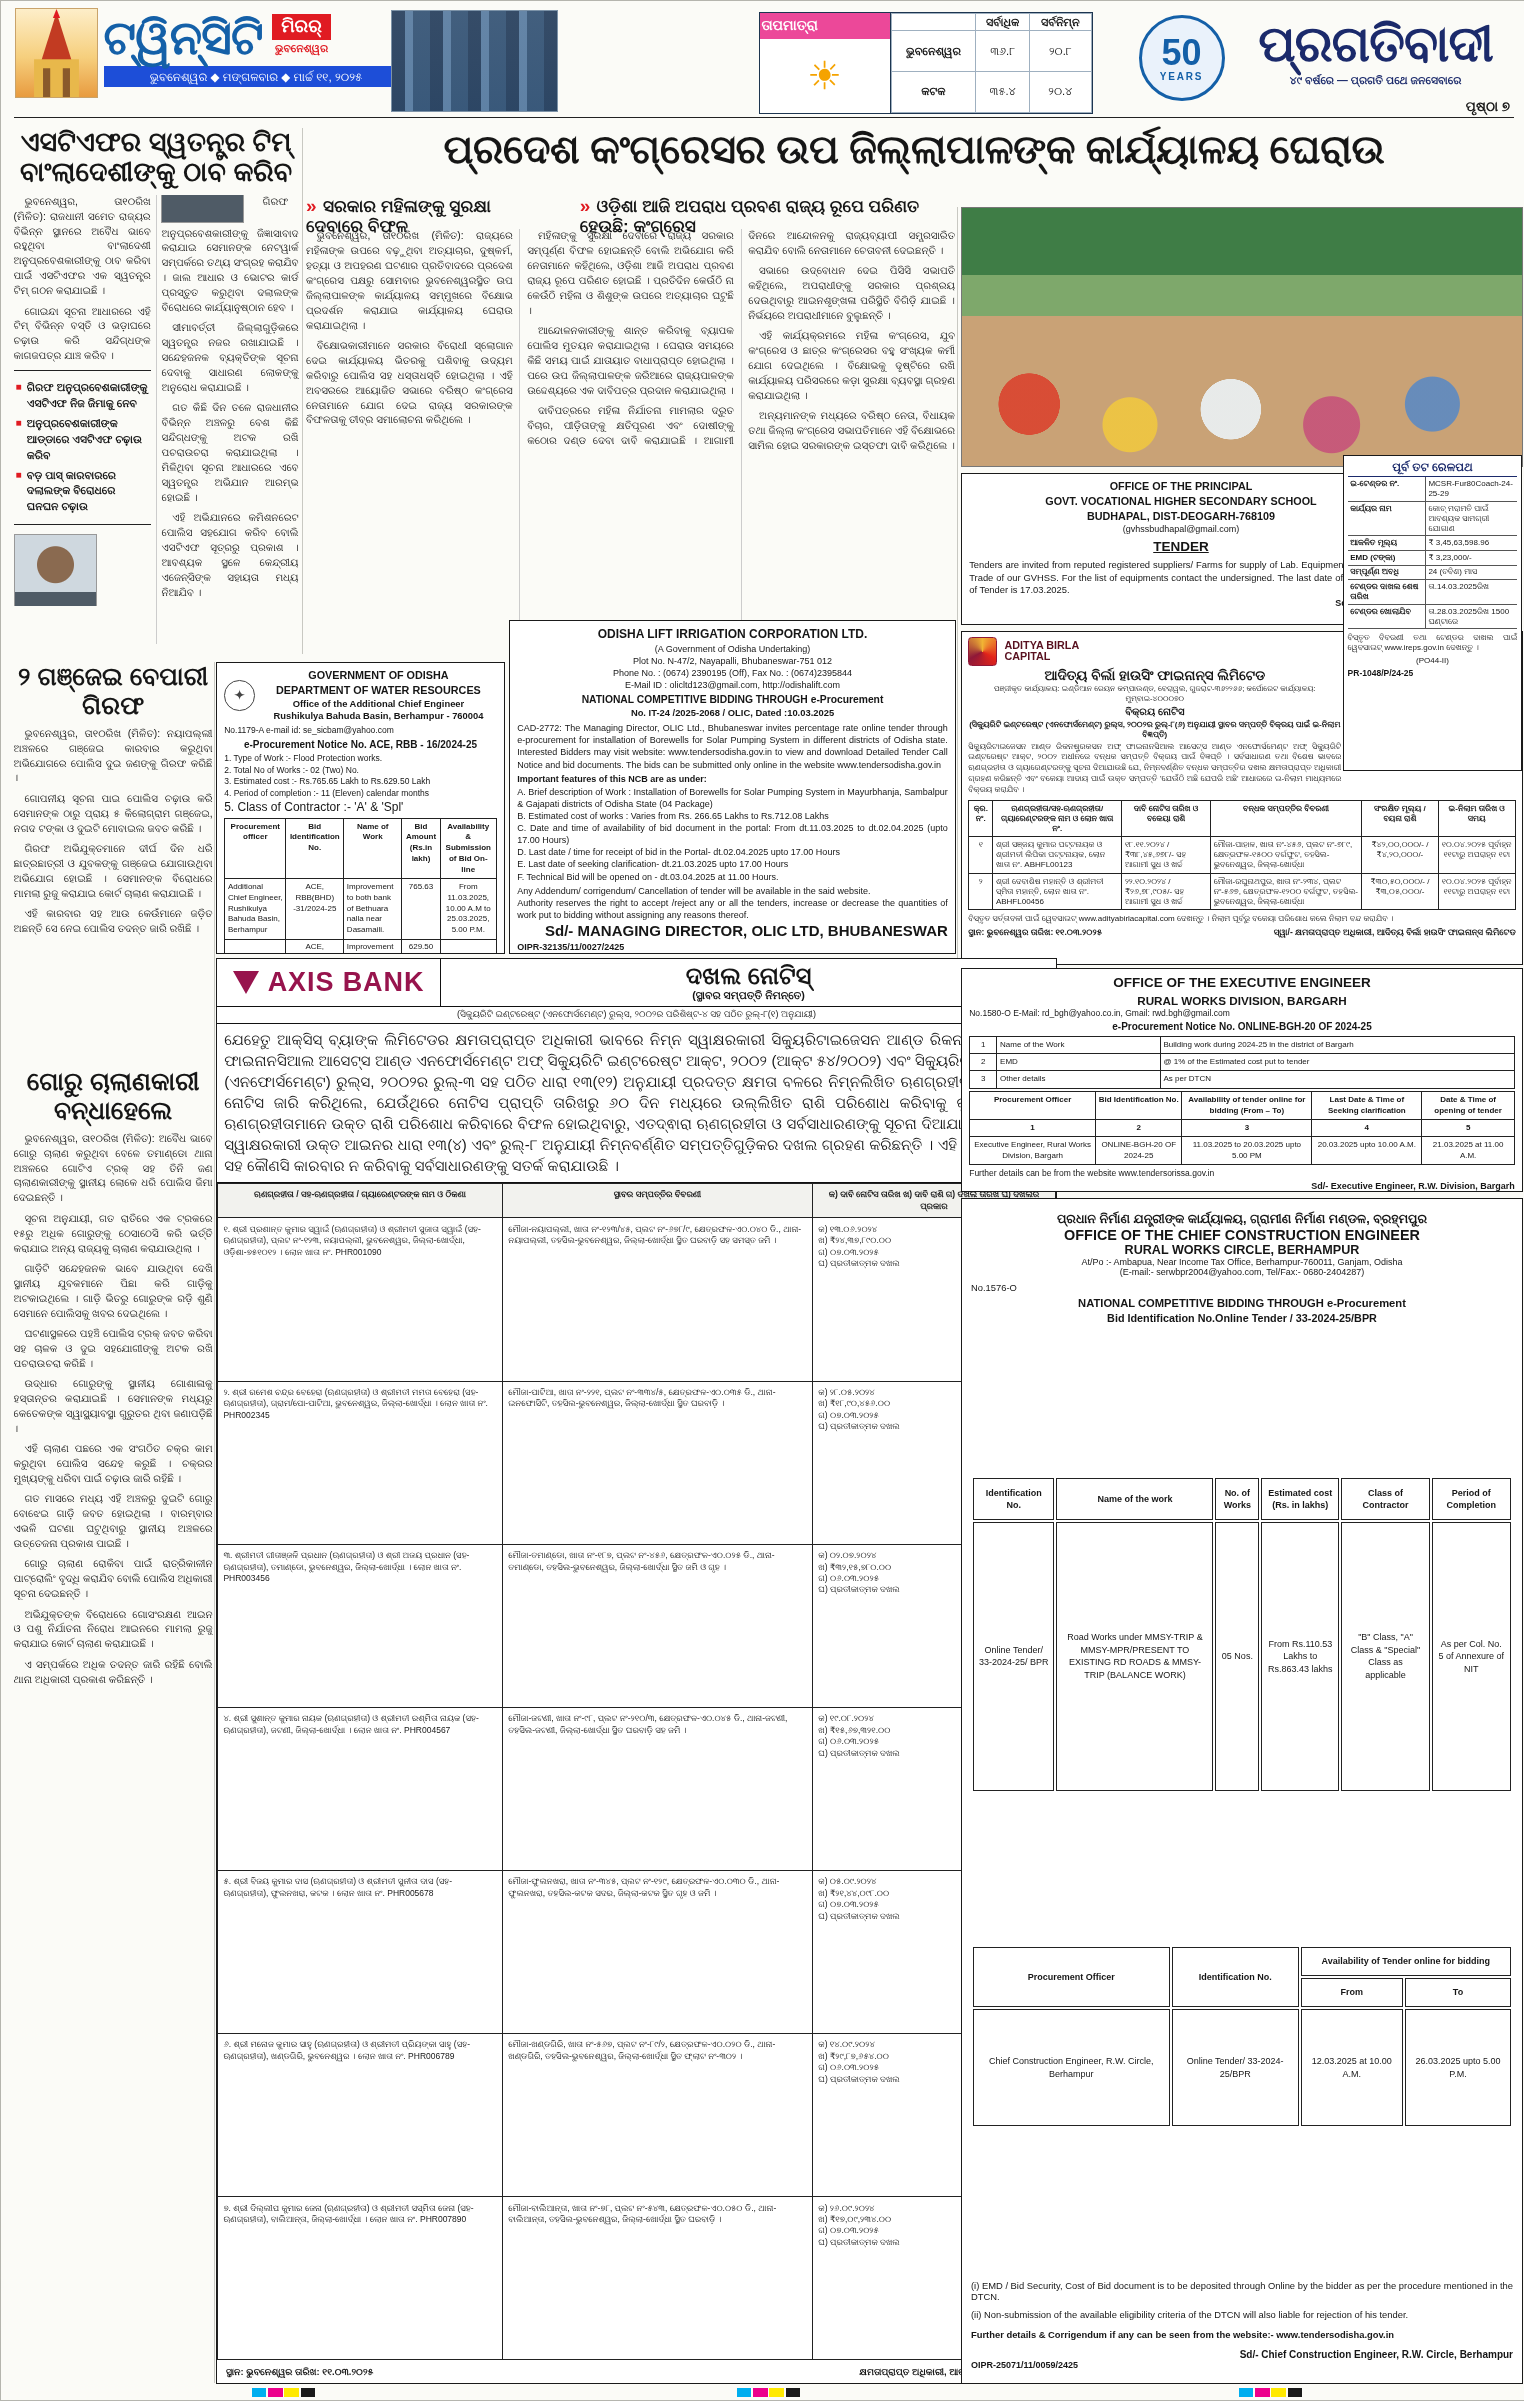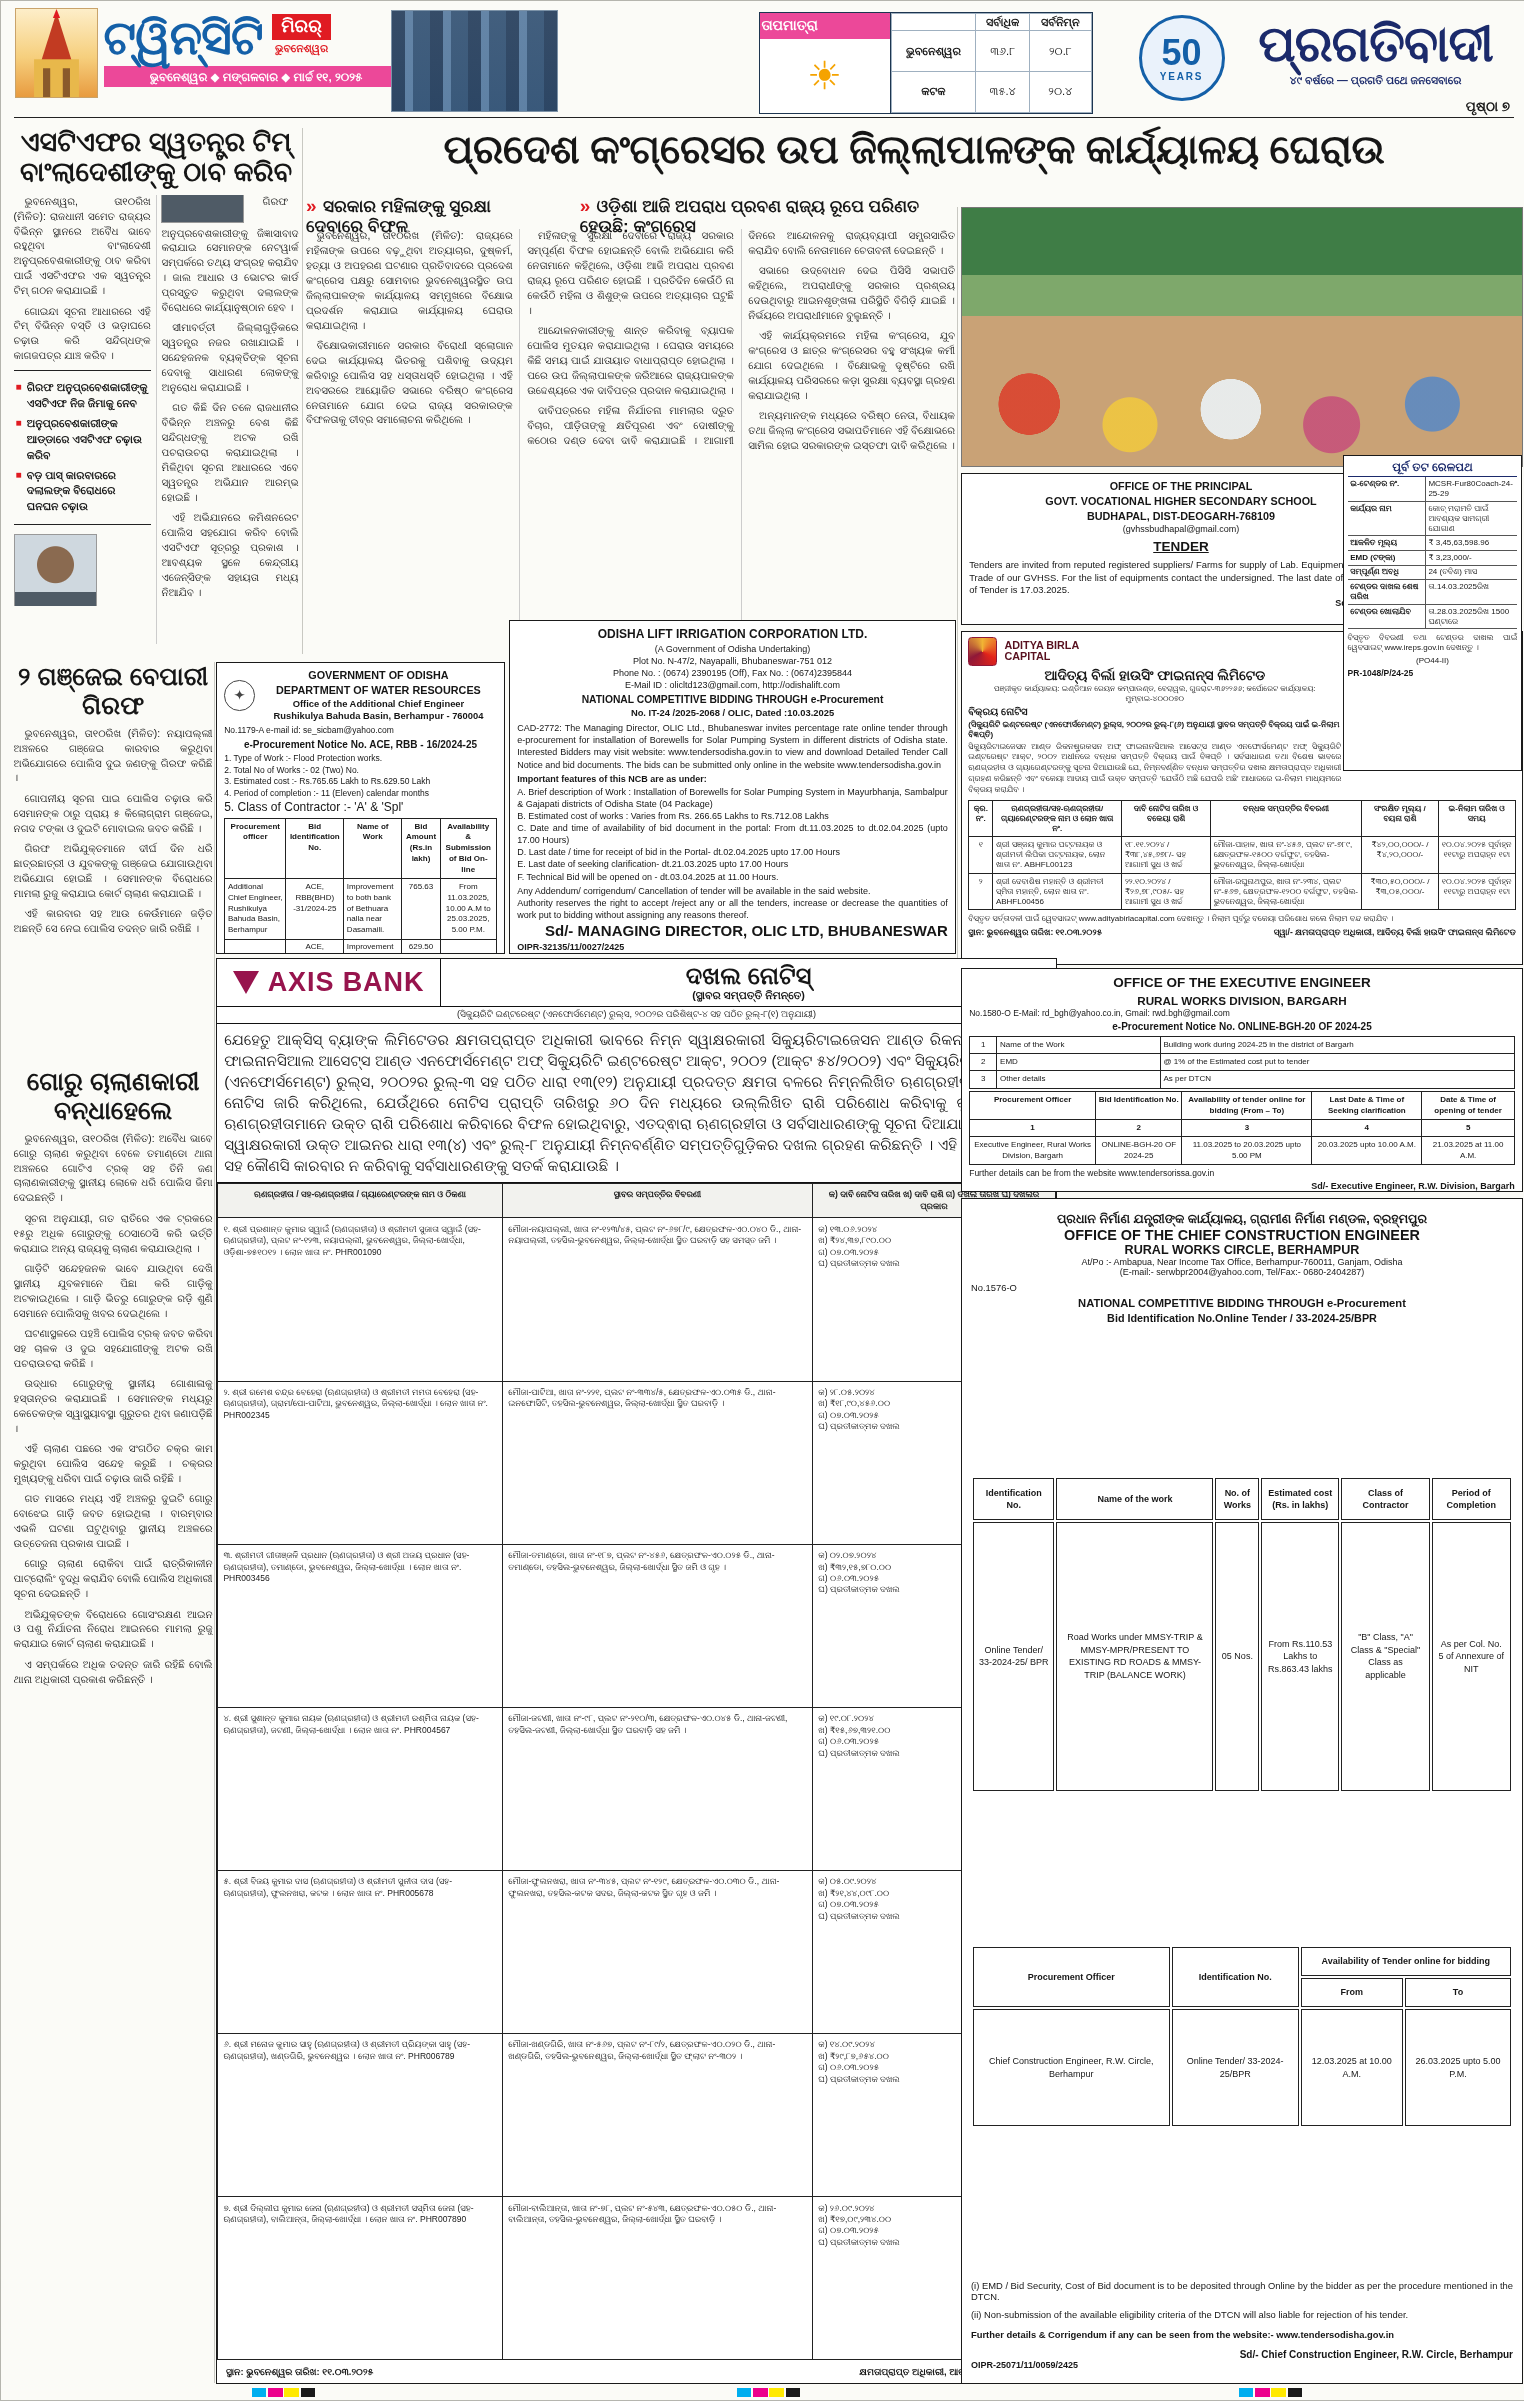--- a/index.html
+++ b/index.html
@@ -7,21 +7,21 @@
 #page{position:relative;width:1525px;height:2401px;margin:0 auto;background:#fbfbf7;font-family:"Liberation Sans","DejaVu Sans",sans-serif;color:#161616;overflow:hidden;border:0.9px solid #b5b5ae}
 .abs{position:absolute}
 .vr{position:absolute;width:0.9px;background:#c8c8c2}
 .bx{border:1.3px solid #1a1a1a;background:#fff}
 .b{font-weight:bold}.tc{text-align:center}.jt{text-align:justify}
 
 .mast-title{font-size:47px;font-weight:bold;color:#1460a8;letter-spacing:-0.9px;line-height:1}
 .badge-wrap{display:inline-block;vertical-align:top;margin-left:5.4px;text-align:center}
 .mast-badge{background:#e01b22;color:#fff;font-weight:bold;font-size:18px;padding:2.7px 9px;display:inline-block}
 .mast-city{display:block;color:#e01b22;font-size:10.8px;font-weight:bold;margin-top:1.8px}
-.date-bar{margin-top:5.4px;background:#ec4899;color:#fff;font-size:11.7px;font-weight:bold;text-align:center;padding:3.6px 5.4px;width:305px}
+.date-bar{margin-top:5.4px;background:#1d4ed8;color:#fff;font-size:11.7px;font-weight:normal;text-align:center;padding:3.6px 5.4px;width:305px}
 .temple{width:83px;height:90px;border:0.9px solid #c9a36a;background:linear-gradient(180deg,#fdeec9 0%,#f6cf7d 55%,#e89b3f 100%);display:flex;align-items:flex-end;justify-content:center;overflow:hidden}
 .skyline{width:167px;height:102px;border:0.9px solid #7d93a8;background:
  repeating-linear-gradient(90deg,rgba(25,48,78,.85) 0 12.6px,rgba(88,122,158,.9) 12.6px 21.5px,rgba(40,70,104,.85) 21.5px 38px),
  linear-gradient(180deg,#d9ecfa 0%,#9cc4e4 100%)}
 .weather{width:334px;height:102px;border:1.3px solid #1d3550;display:flex;background:#fff}
 .w-left{width:131px;border-right:0.9px solid #1d3550;display:flex;flex-direction:column}
 .w-head{background:#ec4899;color:#fff;font-weight:bold;text-align:left;font-size:14px;padding:4.5px 1.8px}
 .w-sun{flex:1;display:flex;align-items:center;justify-content:center;font-size:39px;color:#f5a300}
 .w-table{flex:1;border-collapse:collapse;width:100%}
 .w-table th,.w-table td{border:0.9px solid #9fb0c0;font-size:11.2px;text-align:center;padding:1.8px}
@@ -80,21 +80,21 @@
 .axis-t th,.axis-t td{border:0.9px solid #222;padding:5.4px;font-size:8.5px;vertical-align:top;text-align:left;line-height:1.35}
 .axis-t th{text-align:center;background:#f2f2ee}
 .axis-foot{display:flex;justify-content:space-between;padding:5.4px 9px;font-size:9.4px;font-weight:bold}
 
 .ab-top{width:373px}
 .ab-logo{display:flex;gap:7.2px;align-items:center;margin-bottom:2.7px}
 .ab-mark{width:29px;height:29px;border-radius:3.6px;border:0.9px solid #8f1838;background:conic-gradient(#f1b434,#e2231a,#8f1838,#f1b434)}
 .ab-name{font-weight:bold;color:#58101f;font-size:10.8px;line-height:1.05}
 .ab-title{font-size:13.5px;font-weight:bold;text-align:center}
 .ab-reg{font-size:7.6px;text-align:center}
-.ab-sub{font-size:8px;text-align:left;font-weight:bold;margin:1.8px 0}
+.ab-sub{font-size:8px;text-align:center;font-weight:bold;margin:1.8px 0}
 .ab-intro{font-size:8px;line-height:1.35;text-align:justify}
 
 .off-h1{font-size:13.5px;font-weight:bold;text-align:center}
 .off-h2{font-size:11.7px;font-weight:bold;text-align:center}
 .off-line{font-size:9px;text-align:center}
 .ncb{font-size:11.2px;font-weight:bold;text-align:center;margin:3.6px 0}
 .sign{ text-align:right;font-weight:bold;font-size:9px}
 .oipr{font-size:9px;font-weight:bold}
 .regbar{position:absolute;display:flex;gap:1.8px}
 .regbar span{width:14.4px;height:9px;display:block}

